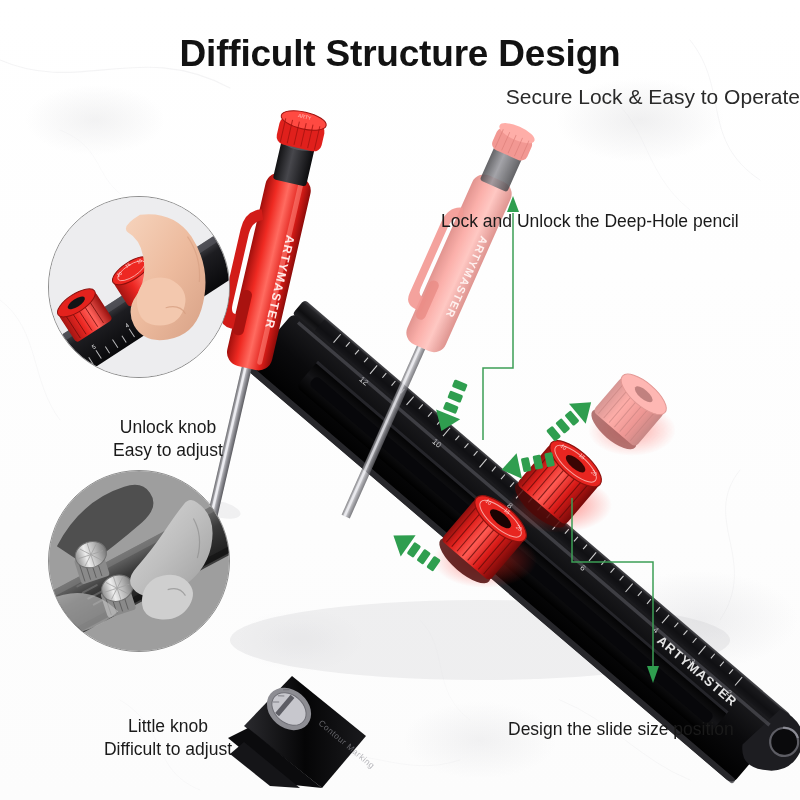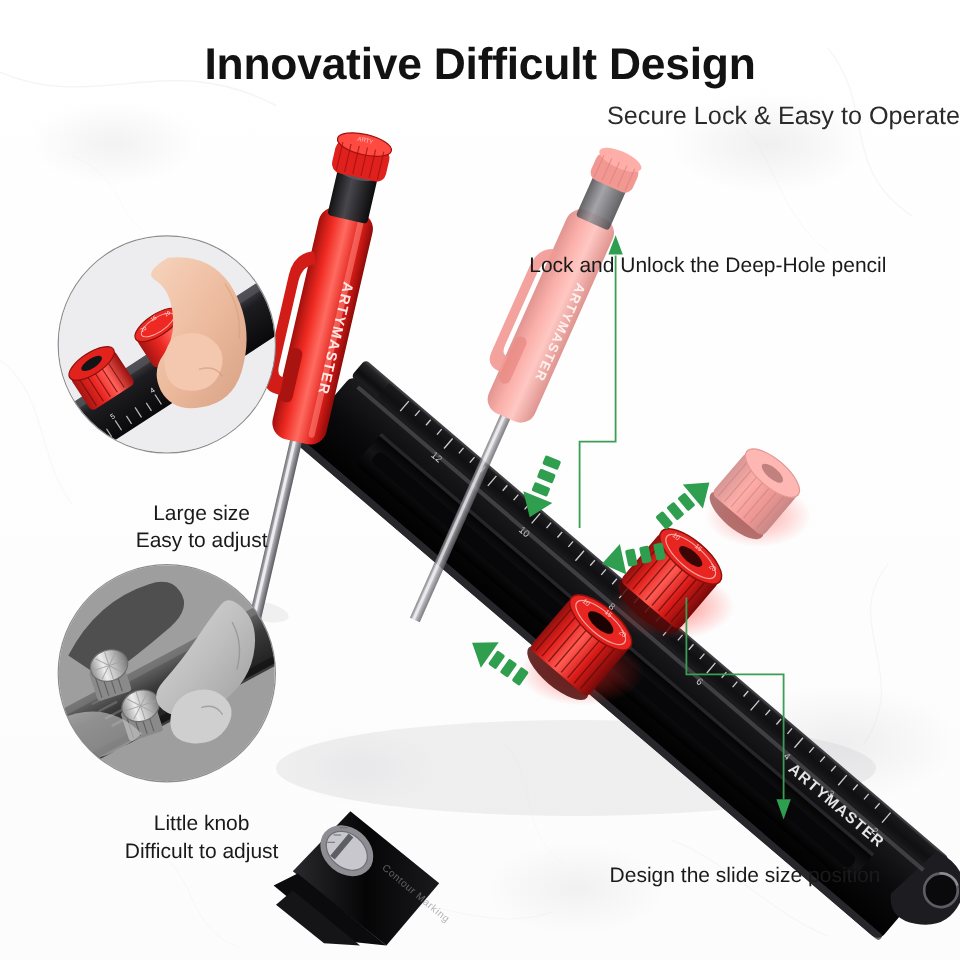--- a/index.html
+++ b/index.html
@@ -56,21 +56,21 @@
     position: absolute;
     font-size: 17.5px;
     color: #1a1a1a;
     line-height: 1.32;
     white-space: pre-line;
     margin-top: 40px;
   }
   #callout-lock    { left: 441px; top: 170px; }
   #callout-slide   { left: 508px; top: 678px; }
   #callout-large   { left: 82px;  top: 376px; width: 172px; text-align: center; }
-  #callout-little  { left: 72px;  top: 635px; width: 192px; text-align: center; }
+  #callout-little  { left: 72px;  top: 675px; width: 192px; text-align: center; }
 
   
   #leaders { position: absolute; inset: 0; pointer-events: none; }
 
   
   .inset {
     position: absolute;
     border-radius: 50%;
     border: 1.4px solid #8d8d8d;
     overflow: hidden;
@@ -94,21 +94,21 @@
       <path d="M0 300 C 40 330, 30 380, 60 420" stroke-width=".9" opacity=".3"></path>
       <path d="M740 470 C 700 520, 760 560, 720 620" stroke-width="1" opacity=".35"></path>
       <path d="M560 700 C 610 720, 640 760, 690 780" stroke-width=".9" opacity=".33"></path>
       <path d="M300 760 C 360 740, 400 780, 460 760" stroke-width=".85" opacity=".28"></path>
       <path d="M120 700 C 170 730, 150 770, 200 790" stroke-width=".8" opacity=".25"></path>
       <path d="M420 620 C 450 650, 430 690, 470 720" stroke-width=".7" opacity=".22"></path>
       <path d="M60 130 C 110 150, 90 185, 140 205" stroke-width=".7" opacity=".25"></path>
     </g>
   </svg>
 
-  <div id="title">Innovative Difficult Design</div>
+  <div id="title">Difficult Structure Design</div>
   <div id="subtitle">Secure Lock &amp; Easy to Operate</div>
 
   <svg id="product" style="position:absolute;inset:0;width:800px;height:800px;" viewBox="0 0 800 800">
     <defs>
 
       <linearGradient id="gBodyTop" x1="0" y1="0" x2="0" y2="1">
         <stop offset="0" stop-color="#4a4a4e"></stop>
         <stop offset=".18" stop-color="#232326"></stop>
         <stop offset=".6" stop-color="#0e0e10"></stop>
         <stop offset="1" stop-color="#242427"></stop>
@@ -542,21 +542,21 @@
 
       <g>
         <path d="M92 18 q34 -4 52 22 q22 34 10 74 q-8 26 -34 30 q-24 4 -34 -14 q-8 -16 2 -30
                  q10 -14 8 -34 q-2 -22 -16 -30 q-8 -6 12 -18 z" fill="url(#iSkin)"></path>
         <path d="M96 86 q20 -10 34 2 q12 10 6 26 q-6 16 -24 16 q-18 0 -22 -16 q-4 -16 6 -28 z" fill="#f3c8ae"></path>
         <path d="M118 112 q14 -4 20 6" stroke="#d49b7e" stroke-width="1.2" fill="none" opacity=".7"></path>
         <path d="M140 40 q14 20 12 46" stroke="#d49b7e" stroke-width="1.2" fill="none" opacity=".55"></path>
       </g>
     </svg>
   </div>
-  <div id="callout-large" class="callout">Large size
+  <div id="callout-large" class="callout">Unlock knob
 Easy to adjust</div>
 
   <div id="inset-little" class="inset">
     <svg class="inset-svg" viewBox="0 0 182 182">
       <defs>
         <linearGradient id="gBarGrey" x1="0" y1="0" x2="0" y2="1">
           <stop offset="0" stop-color="#6e6e6e"></stop>
           <stop offset=".4" stop-color="#3a3a3a"></stop>
           <stop offset="1" stop-color="#1e1e1e"></stop>
         </linearGradient>

